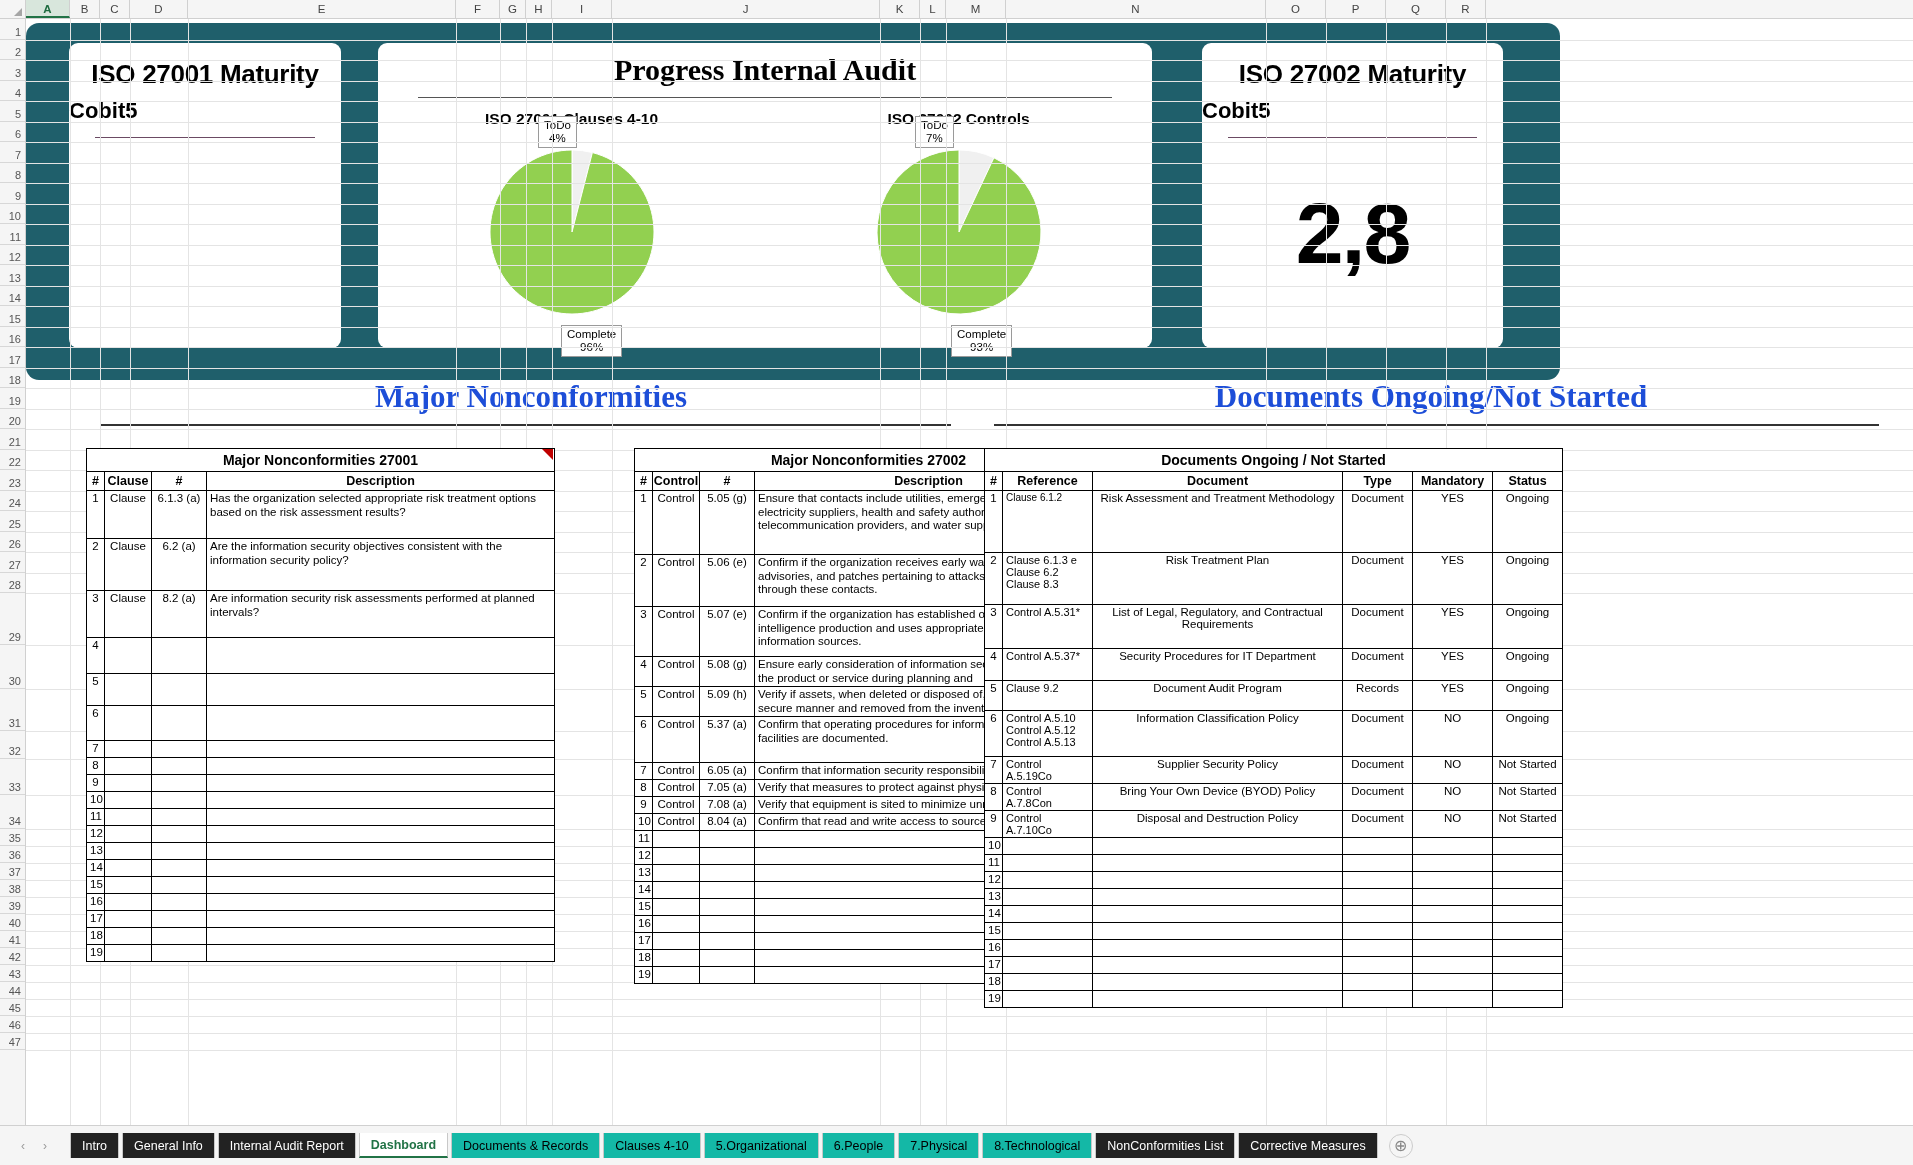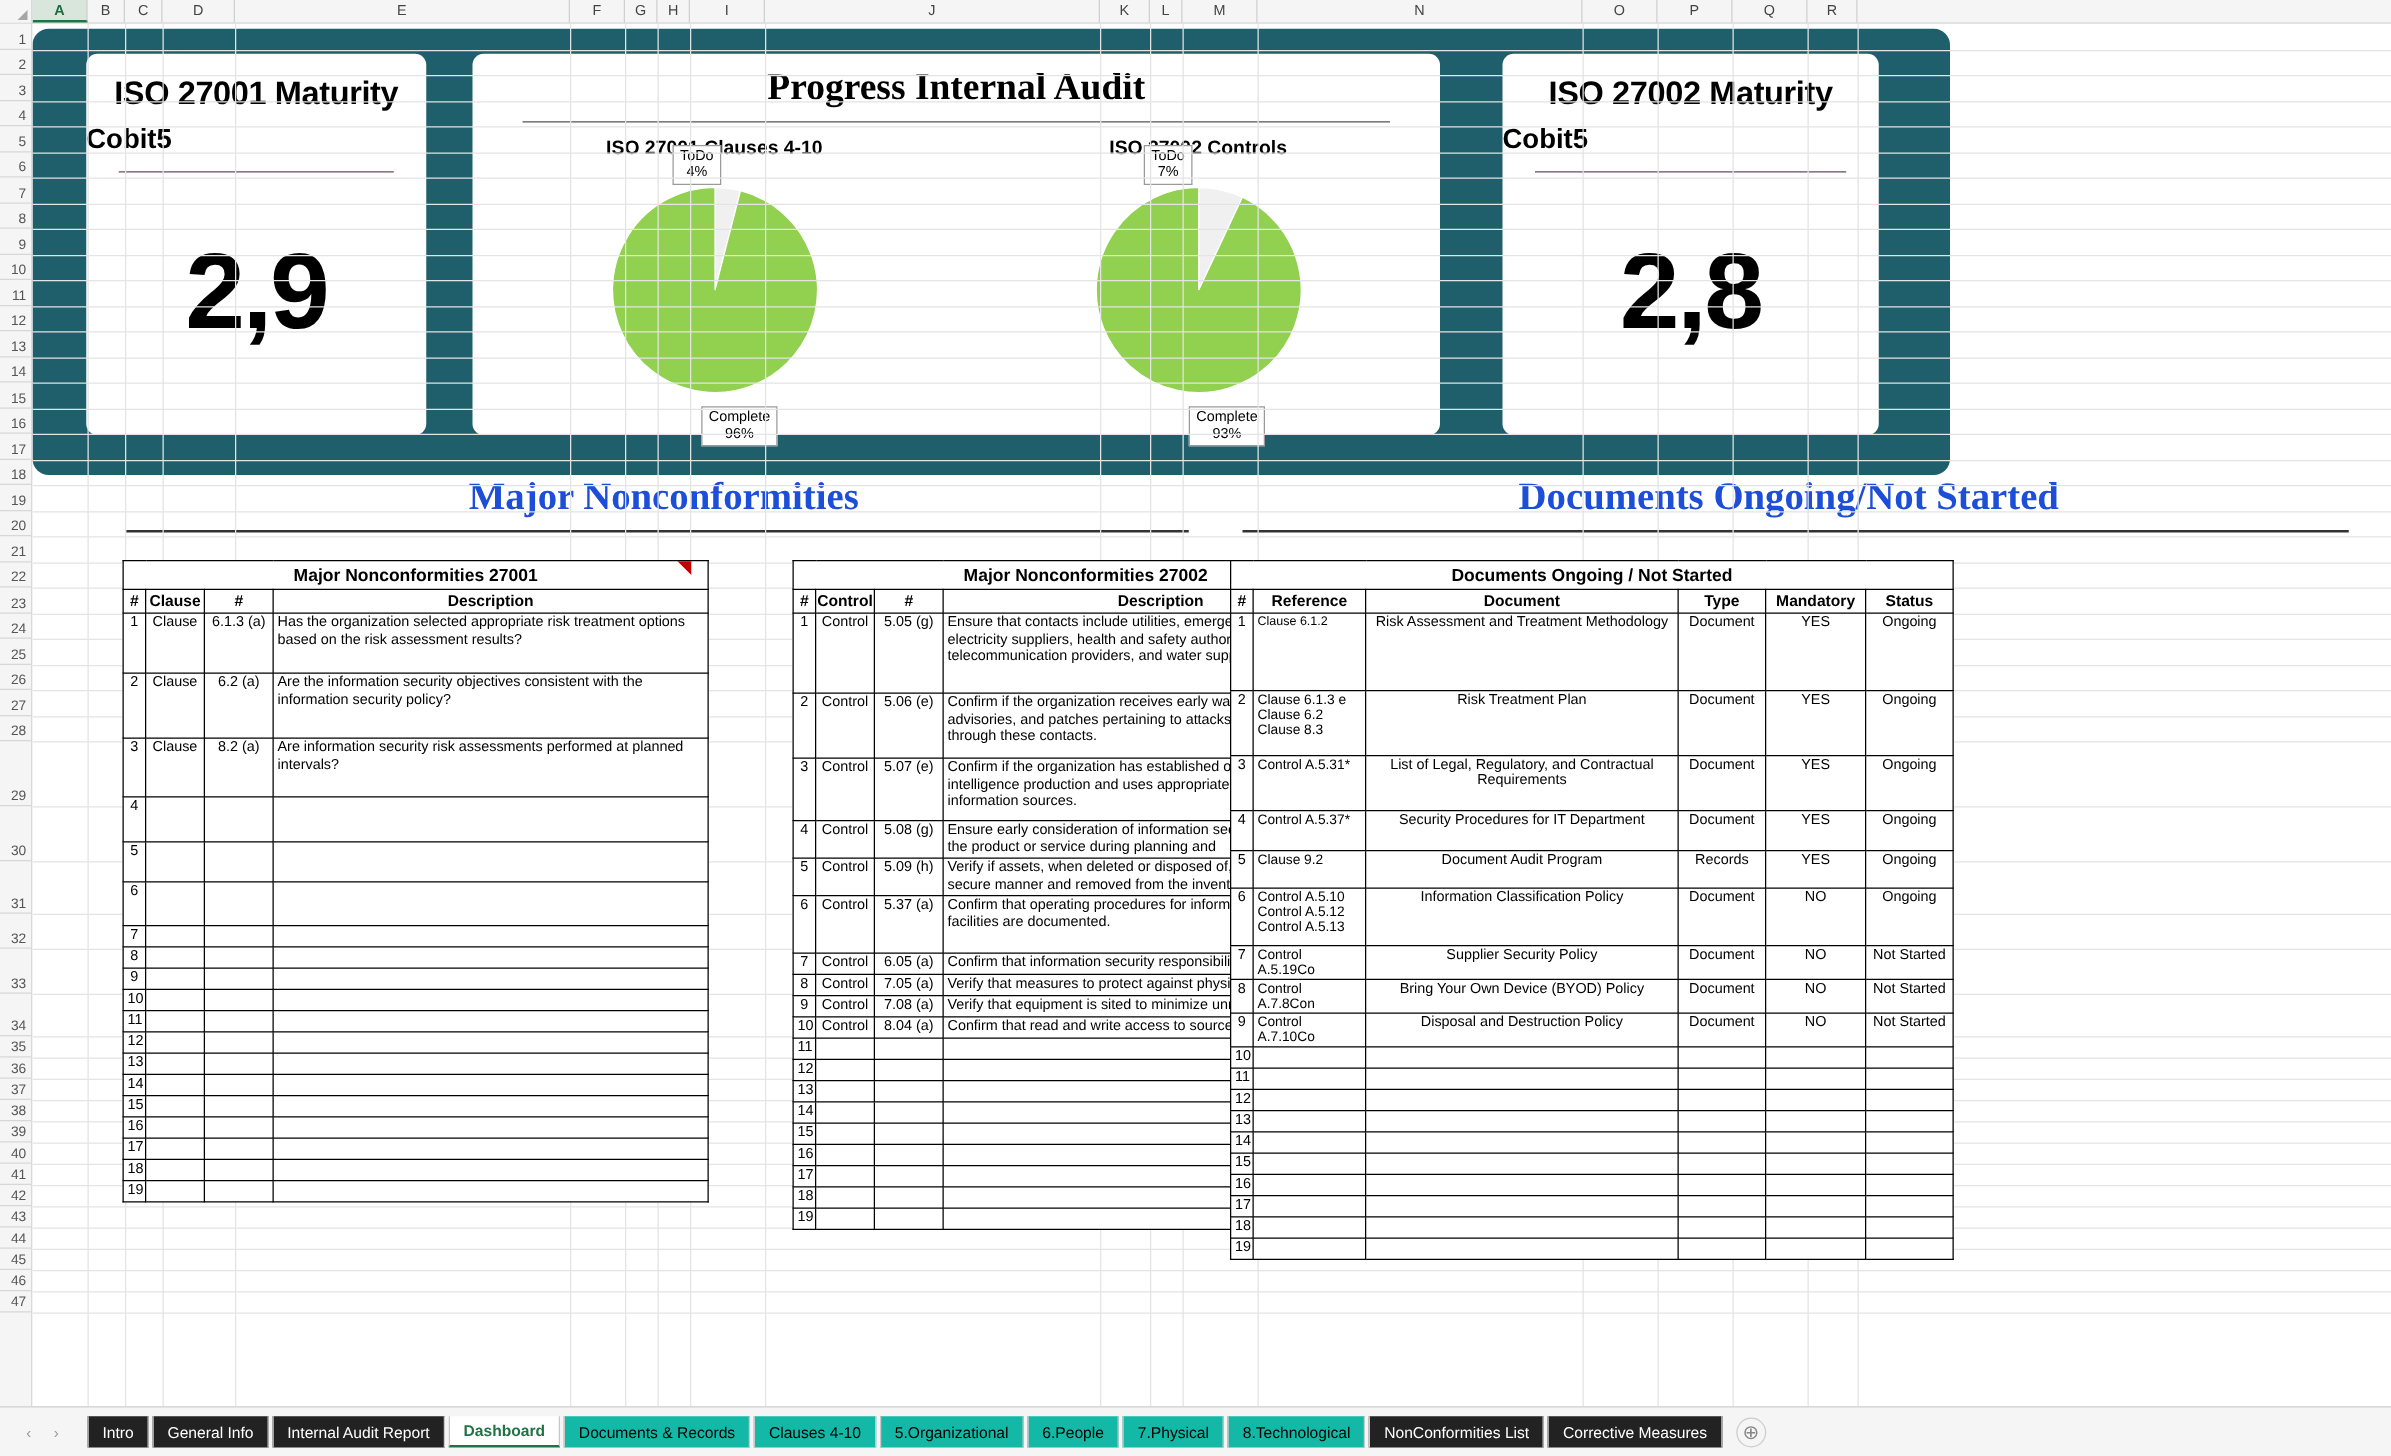--- a/index.html
+++ b/index.html
@@ -241,21 +241,20 @@
   </div>
 
 <div id="grid">
 
   <div id="banner"></div>
 
   <div class="wcard" id="card-left">
     <div class="kpi-title">ISO 27001 Maturity</div>
     <div class="kpi-sub">Cobit5</div>
     <div class="kpi-rule"></div>
-    <div class="kpi-value">2,9</div>
   </div>
 
   <div class="wcard" id="card-mid">
     <div class="panel-title">Progress Internal Audit</div>
     <div class="panel-rule"></div>
     <div style="display:flex;">
       <div style="flex:1;position:relative;">
         <div class="chart-title">ISO 27001 Clauses 4-10</div>
         <div class="pie-wrap" id="pie0-wrap">
             <svg width="200" height="190" class="pie-svg">
@@ -363,21 +362,21 @@
     <div class="hline" style="top: 878px;"></div>
     <div class="hline" style="top: 895px;"></div>
     <div class="hline" style="top: 912px;"></div>
     <div class="hline" style="top: 929px;"></div>
     <div class="hline" style="top: 946px;"></div>
     <div class="hline" style="top: 963px;"></div>
     <div class="hline" style="top: 980px;"></div>
     <div class="hline" style="top: 997px;"></div>
     <div class="hline" style="top: 1014px;"></div>
     <div class="hline" style="top: 1031px;"></div>
-    <table class="xtable" style="left: 72px; top: 429px; width: 468px;">
+    <table class="xtable" style="left: 60px; top: 429px; width: 468px;">
       <colgroup>
         <col style="width: 18px;">
         <col style="width: 47px;">
         <col style="width: 55px;">
         <col style="width: 348px;">
       </colgroup>
       <tbody>
         <tr>
           <td class="tbl-title" colspan="4">Major Nonconformities 27001</td>
         </tr>

